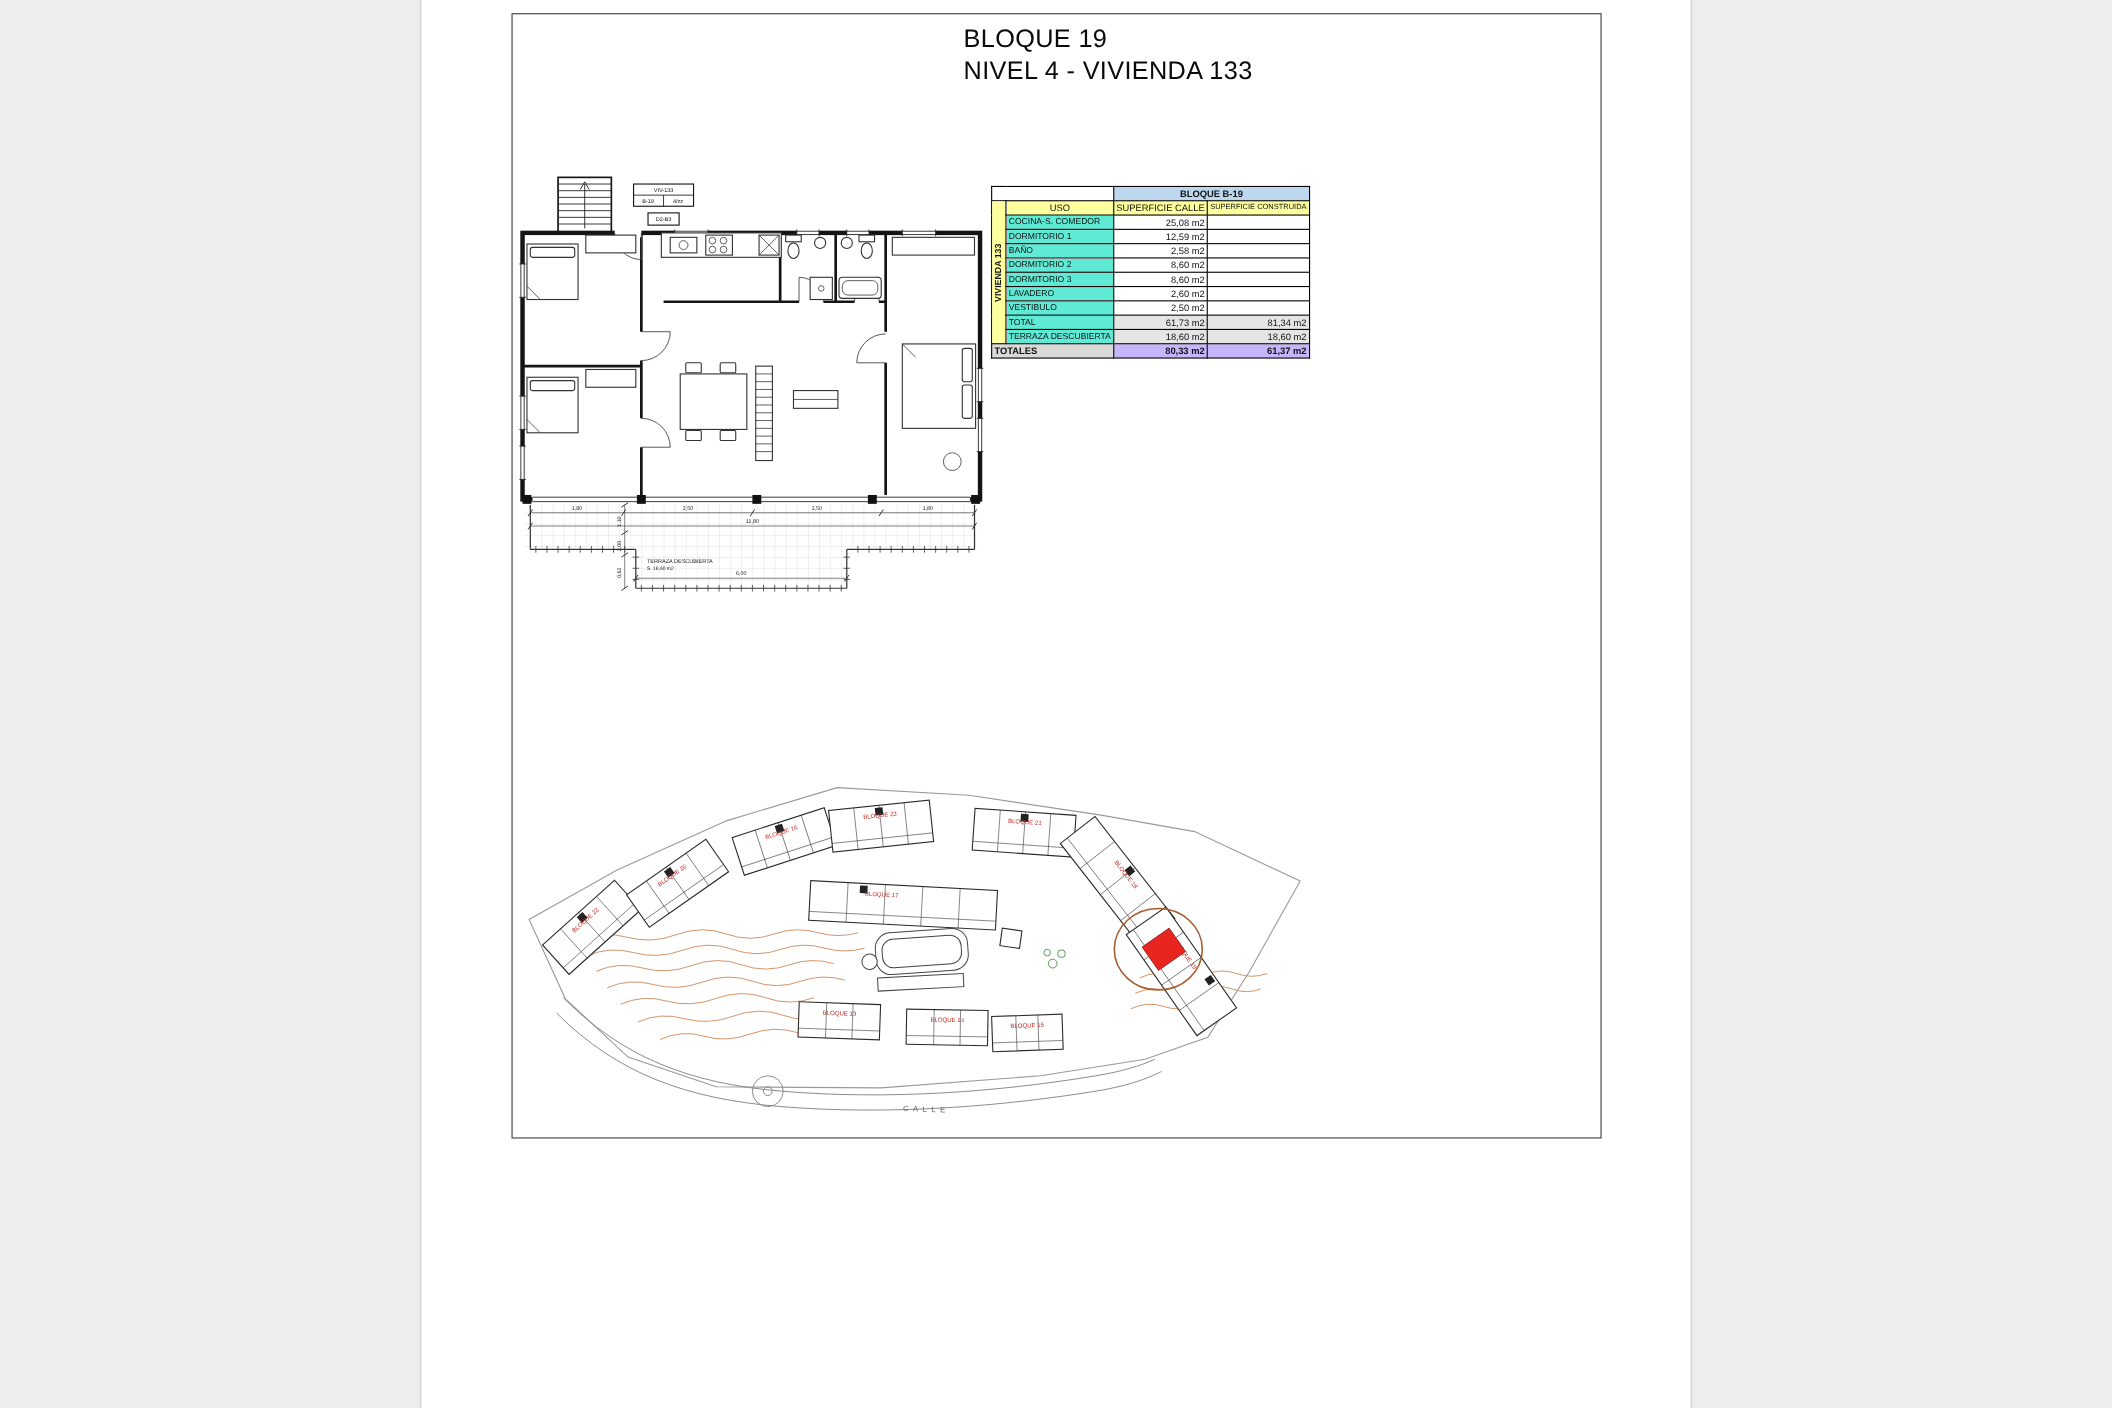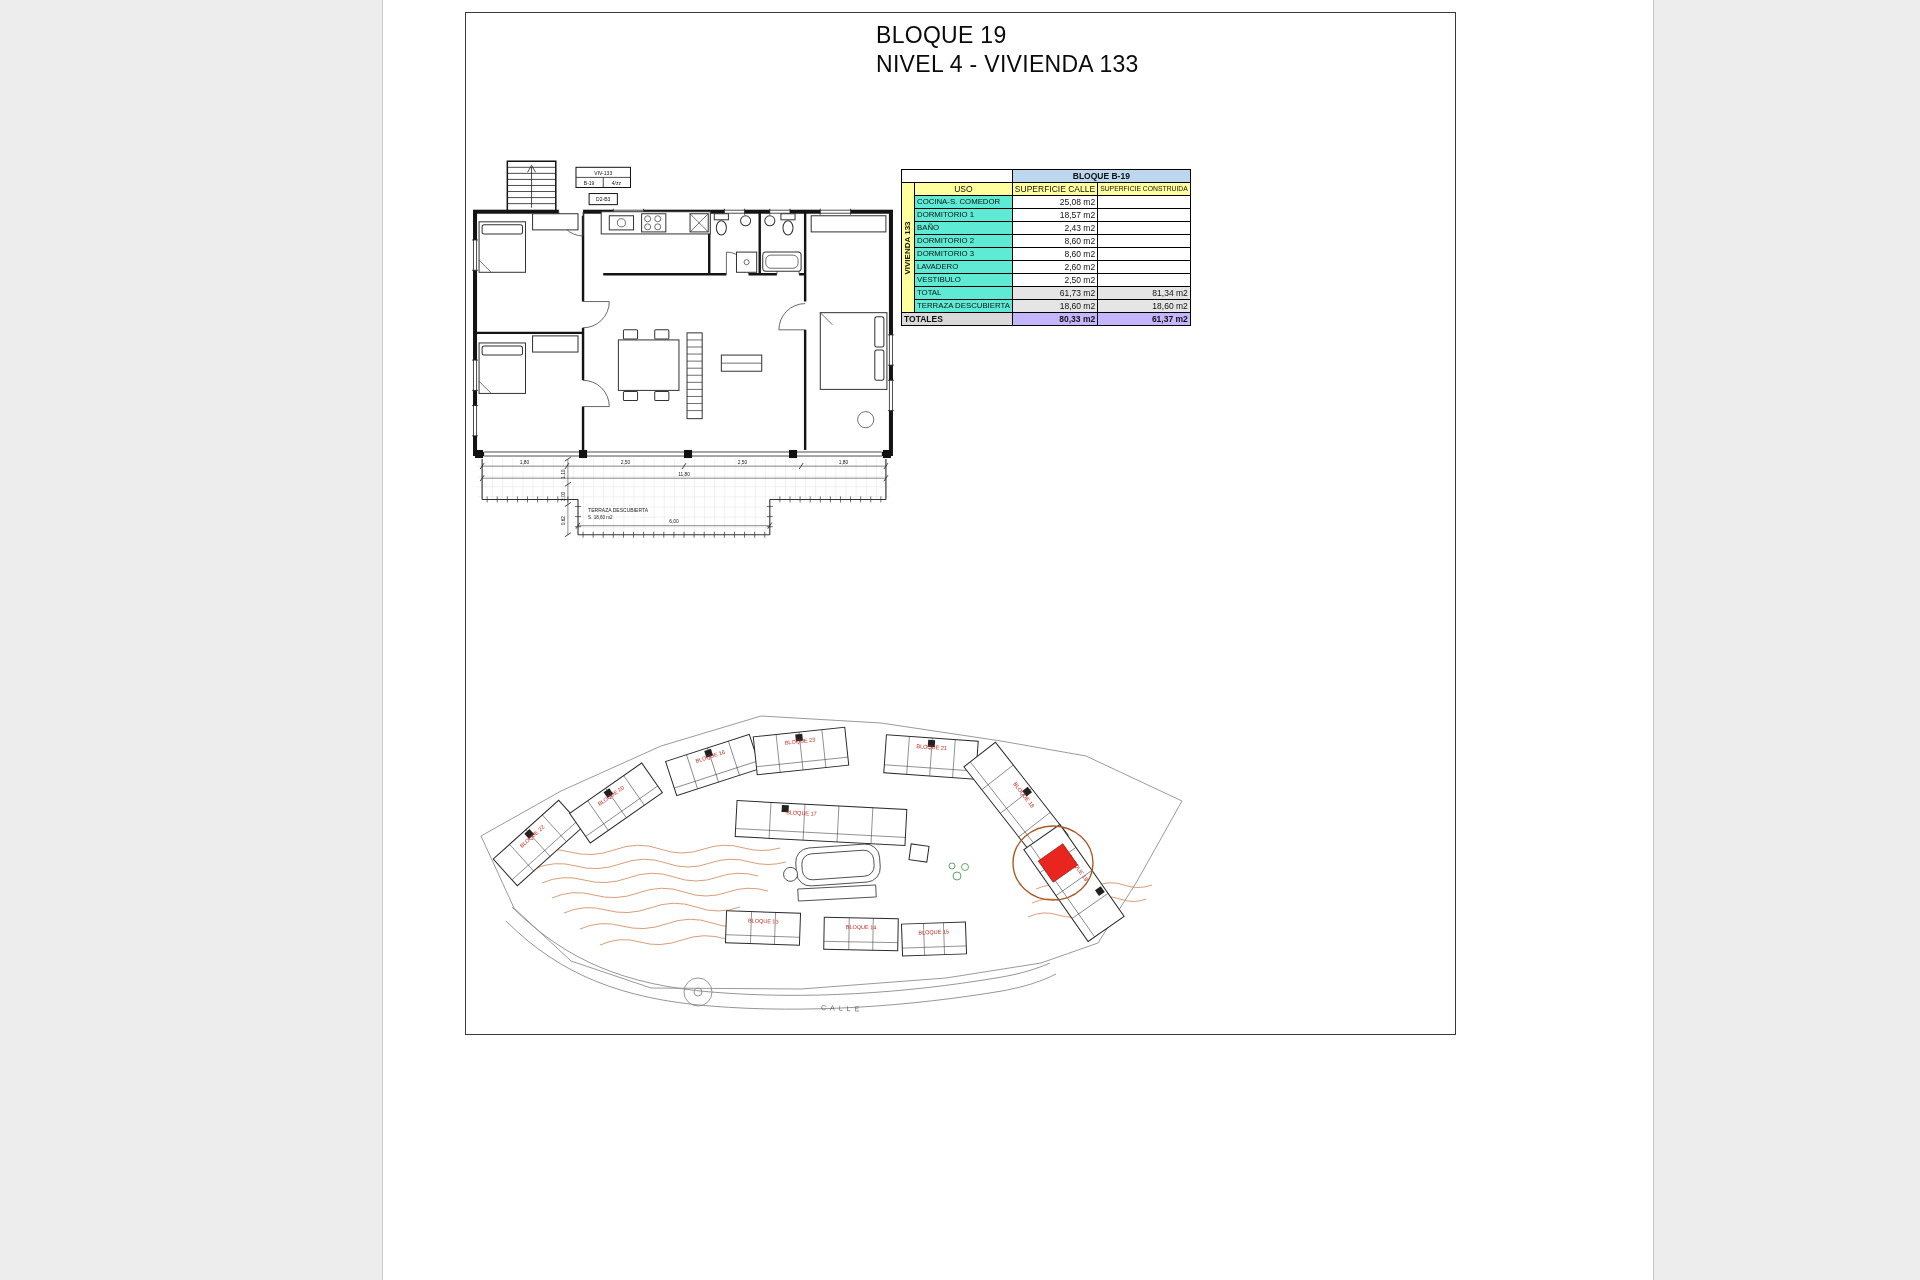--- a/index.html
+++ b/index.html
@@ -1,17 +1,17 @@
 <!DOCTYPE html>
 <html><head>
 <meta charset="utf-8">
 <style>
   *{margin:0;padding:0;box-sizing:border-box}
   html,body{width:1920px;height:1280px;background:#ededed;font-family:"Liberation Sans",sans-serif;color:#111;overflow:hidden}
-  .sheet{position:absolute;left:382px;top:0;width:1272px;height:1280px;background:#fff;border-left:1px solid #c8c8c8;border-right:1px solid #c8c8c8}
+  .sheet{position:absolute;left:382px;top:0;width:1156px;height:1280px;background:#fff;border-left:1px solid #c8c8c8;border-right:1px solid #c8c8c8}
   .frame{position:absolute;left:82px;top:12px;width:991px;height:1023px;border:1px solid #3a3a3a;background:#fff}
   .title-block{position:absolute;left:410px;top:8px;font-size:23px;font-weight:500;letter-spacing:.3px;line-height:29px;color:#0a0a0a}
   svg{font-family:"Liberation Sans",sans-serif}
   svg.floorplan{position:absolute;left:6px;top:140px;width:424px;height:389px}
   svg.siteplan{position:absolute;left:10px;top:680px;width:710px;height:330px}
 
   
   table.areas{position:absolute;left:435px;top:156px;border-collapse:collapse;font-size:8.5px;table-layout:fixed}
   table.areas td{border:1px solid #000;padding:0 2px;height:13px;line-height:1.05;overflow:hidden;white-space:nowrap}
   td.blank{border:none;background:#fff}
@@ -248,26 +248,26 @@
         <td class="hdr-yellow">SUPERFICIE CALLE</td>
         <td class="hdr-yellow hdr-sm">SUPERFICIE CONSTRUIDA</td>
       </tr>
       <tr>
         <td class="uso">COCINA-S. COMEDOR</td>
         <td class="val">25,08 m2</td>
         <td class="val"></td>
       </tr>
       <tr>
         <td class="uso">DORMITORIO 1</td>
-        <td class="val">18,57 m2</td>
+        <td class="val">12,59 m2</td>
         <td class="val"></td>
       </tr>
       <tr>
         <td class="uso">BAÑO</td>
-        <td class="val">2,43 m2</td>
+        <td class="val">2,58 m2</td>
         <td class="val"></td>
       </tr>
       <tr>
         <td class="uso">DORMITORIO 2</td>
         <td class="val">8,60 m2</td>
         <td class="val"></td>
       </tr>
       <tr>
         <td class="uso">DORMITORIO 3</td>
         <td class="val">8,60 m2</td>

